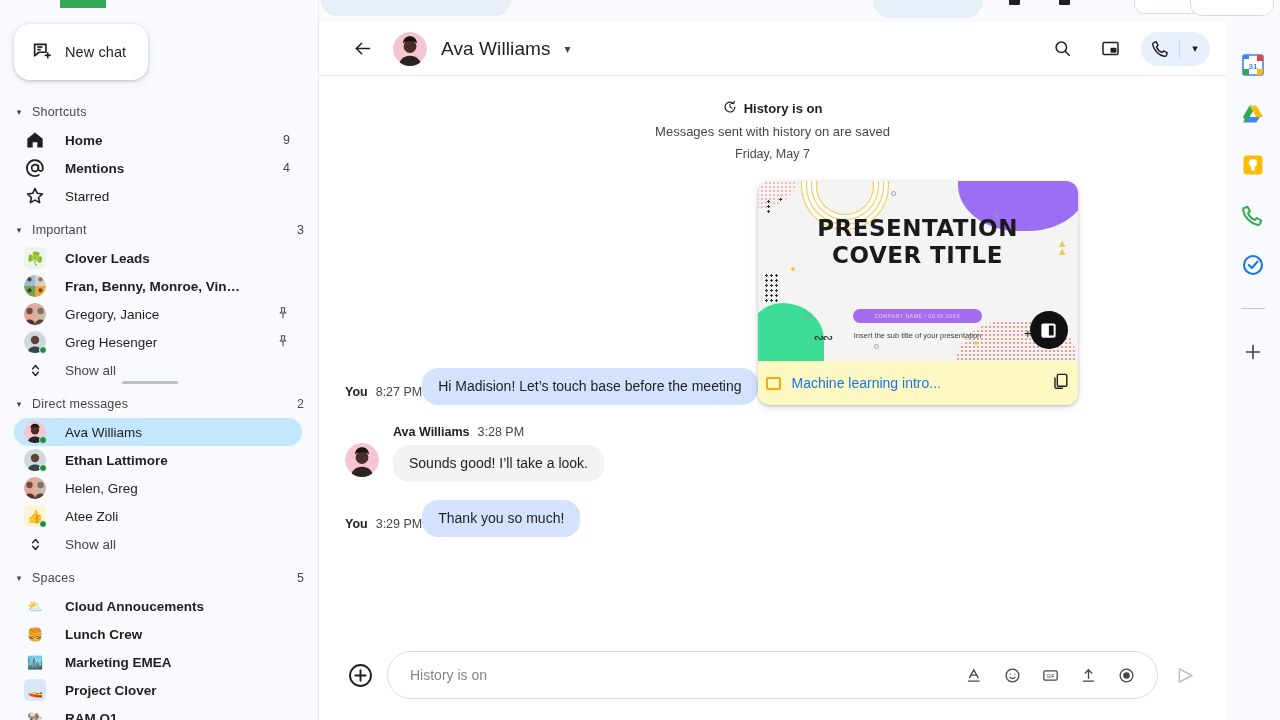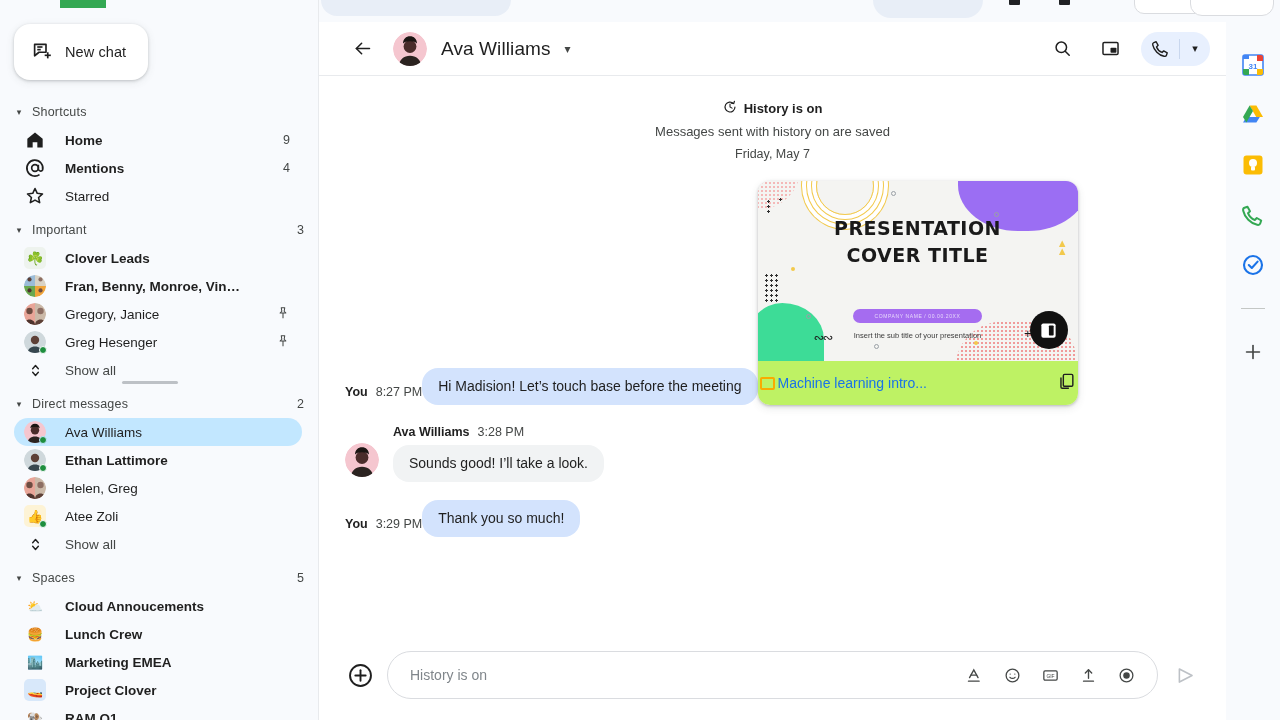--- a/index.html
+++ b/index.html
@@ -112,21 +112,21 @@
 
   .msg-left { display: flex; gap: 14px; margin-top: 20px; }
   .left-avatar { width: 34px; height: 34px; border-radius: 50%; overflow: hidden; flex: none; margin-top: 18px; }
 
   
   .att-card { width: 320px; background: #fff; border-radius: 12px; margin-top: 4px;
               box-shadow: 0 1px 3px rgba(60,64,67,.3), 0 3px 8px rgba(60,64,67,.12);
               overflow: hidden; position: relative; cursor: pointer; }
   .slide { height: 180px; background: #f4f4f2; position: relative; overflow: hidden; }
   .slide-title { position: absolute; left: 0; right: 0; top: 34px; text-align: center;
-                 font-family: "DejaVu Sans", sans-serif; font-weight: bold; font-size: 19px;
+                 font-family: "DejaVu Sans", sans-serif; font-weight: bold; font-size: 23px;
                  line-height: 27px; color: #1a1a1a; letter-spacing: .5px; }
   .slide-sub { position: absolute; left: 0; right: 0; top: 108px; text-align: center;
                font-size: 7.5px; color: #3c3c3c; margin-top: 42px; }
   .slide-badge { position: absolute; left: 50%; transform: translateX(-50%); top: 128px;
                  background: #a56cf0; border-radius: 10px; padding: 4px 22px;
                  font-size: 5px; color: #e7d7fb; letter-spacing: .6px; white-space: nowrap; }
   .blob-purple { position: absolute; right: -10px; top: -22px; width: 130px; height: 72px;
                  background: #9b6ef3; border-radius: 0 0 60px 60px / 0 0 46px 46px; }
   .blob-green { position: absolute; left: -12px; bottom: -6px; width: 78px; height: 64px;
                 background: #3ddc97; border-radius: 40px 46px 0 0 / 44px 40px 0 0; }
@@ -141,21 +141,21 @@
            box-shadow: 0 0 0 4px #fff, 0 0 0 5px #f2c94c, 0 0 0 9px #fff, 0 0 0 10px #f2c94c,
                        0 0 0 14px #fff, 0 0 0 15px #f2c94c; }
   .dotgrid { position: absolute; background: radial-gradient(#2f2f2f 1px, transparent 1.2px) 0 0/5px 5px; }
   .tinycirc { position: absolute; width: 5px; height: 5px; border-radius: 50%; border: 1px solid #9aa0a6; }
   .tinydot { position: absolute; width: 4px; height: 4px; border-radius: 50%; }
   .chev-y { position: absolute; right: 10px; top: 58px; color: #f2c94c; font-size: 11px; line-height: 8px; }
   .squiggle { position: absolute; left: 56px; bottom: 16px; color: #1a1a1a; font-size: 13px; letter-spacing: -2px; }
   .plus-mark { position: absolute; right: 46px; bottom: 20px; color: #1a1a1a; font-size: 13px; }
   .slide-fab { position: absolute; right: 10px; bottom: 12px; width: 38px; height: 38px;
                border-radius: 50%; background: #111; display: flex; align-items: center; justify-content: center; }
-  .att-foot { height: 44px; display: flex; align-items: center; gap: 3px; padding: 0 2px; background:#bef264; }
+  .att-foot { height: 44px; display: flex; align-items: center; gap: 11px; padding: 0 8px; background:#fef9c3; }
   .slides-icon { width: 15px; height: 13px; border: 2.4px solid #f9ab00; border-radius: 2px; flex:none; }
   .att-name { flex: 1; font-size: 14px; color: #1a73e8; white-space: nowrap; overflow: hidden; text-overflow: ellipsis; }
 
   
   .composer { flex: none; height: 76px; display: flex; align-items: center; gap: 12px; padding: 0 26px 14px 26px; }
   .plus-btn { width: 30px; height: 30px; border-radius: 50%; border: none; background: transparent;
               cursor: pointer; display:flex; align-items:center; justify-content:center; flex: none; }
   .input-wrap { flex: 1; height: 48px; border: 1px solid #dadce0; border-radius: 26px;
                 display: flex; align-items: center; padding: 0 14px 0 22px; gap: 4px; background:#fff; }
   .input-field { flex: 1; border: none; outline: none; font-size: 14px; color: #1f1f1f;

